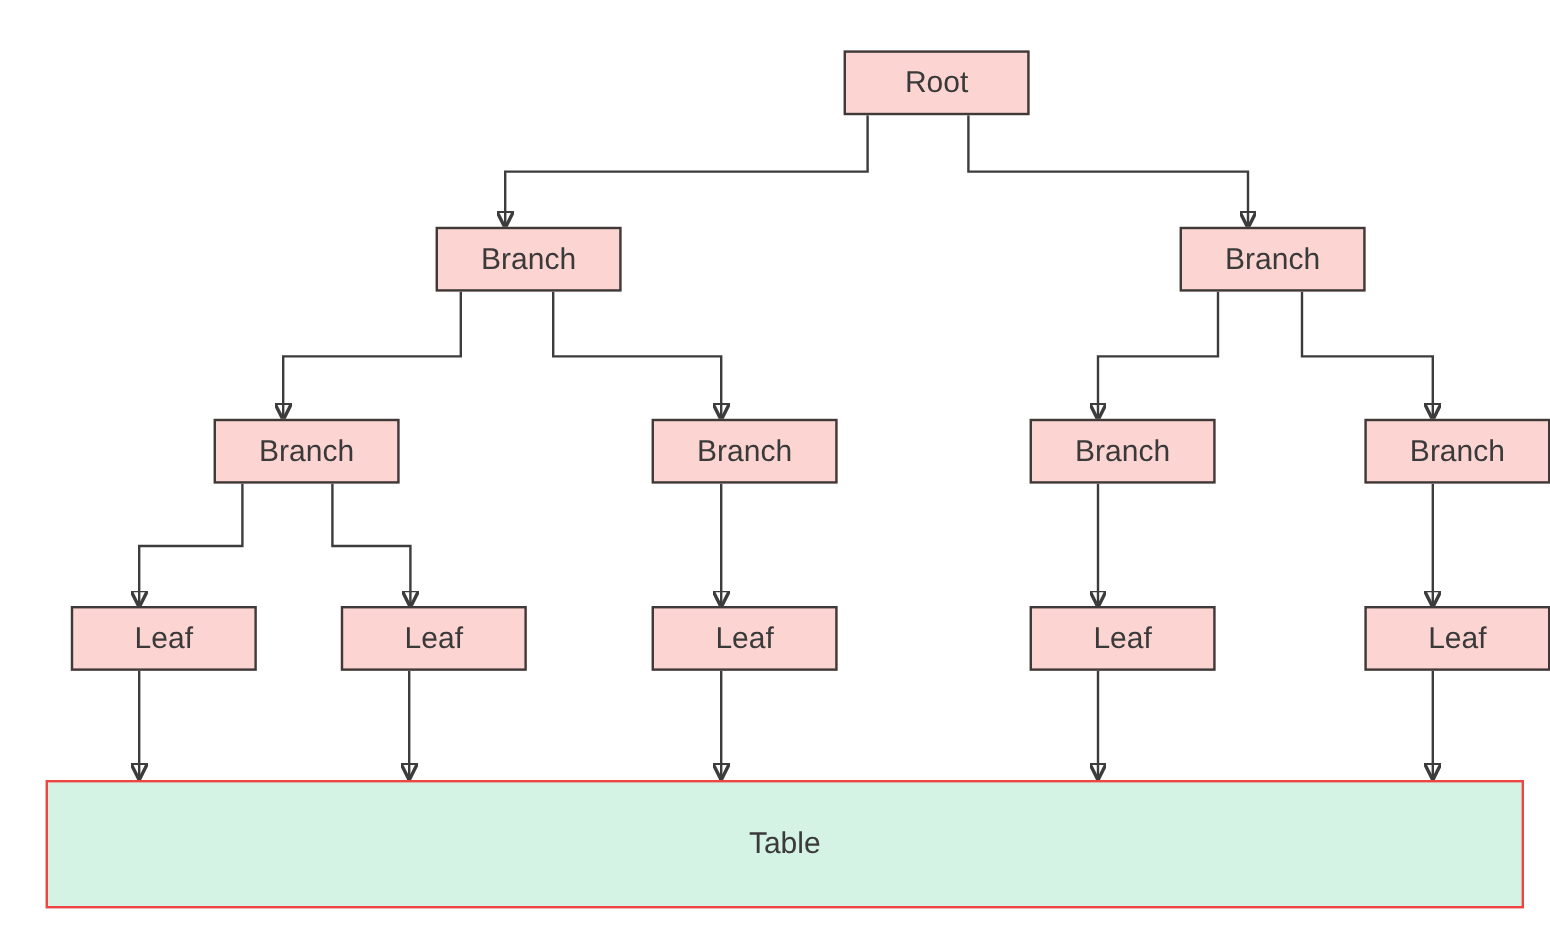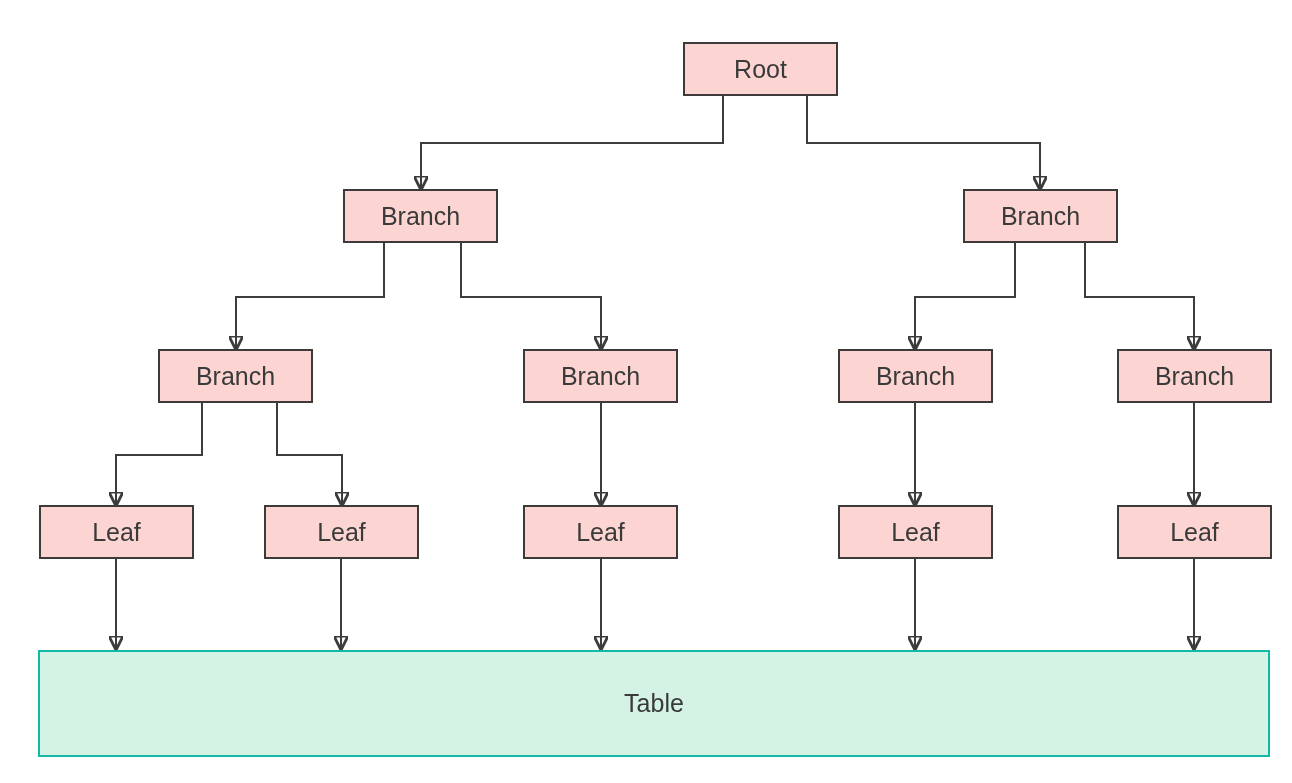--- a/index.html
+++ b/index.html
@@ -26,29 +26,30 @@
     width: 155px;
     height: 54px;
     background: #fcd4d1;
     border: 2px solid #3e3a39;
     box-sizing: border-box;
     display: flex;
     align-items: center;
     justify-content: center;
     font-size: 25px;
     color: #3a3a3a;
+    margin-left: 20px;
   }
   .tablebar {
     position: absolute;
     left: 38px;
     top: 650px;
     width: 1232px;
     height: 107px;
     background: #d4f3e4;
-    border: 2px solid #14b8a6;
+    border: 2px solid #ef4444;
     box-sizing: border-box;
     display: flex;
     align-items: center;
     justify-content: center;
     font-size: 25px;
     color: #3a3a3a;
   }
   .p-root          { left: 683px;  top: 42px;  }
   .p-branch-left   { left: 343px;  top: 189px; }
   .p-branch-right  { left: 963px;  top: 189px; }

